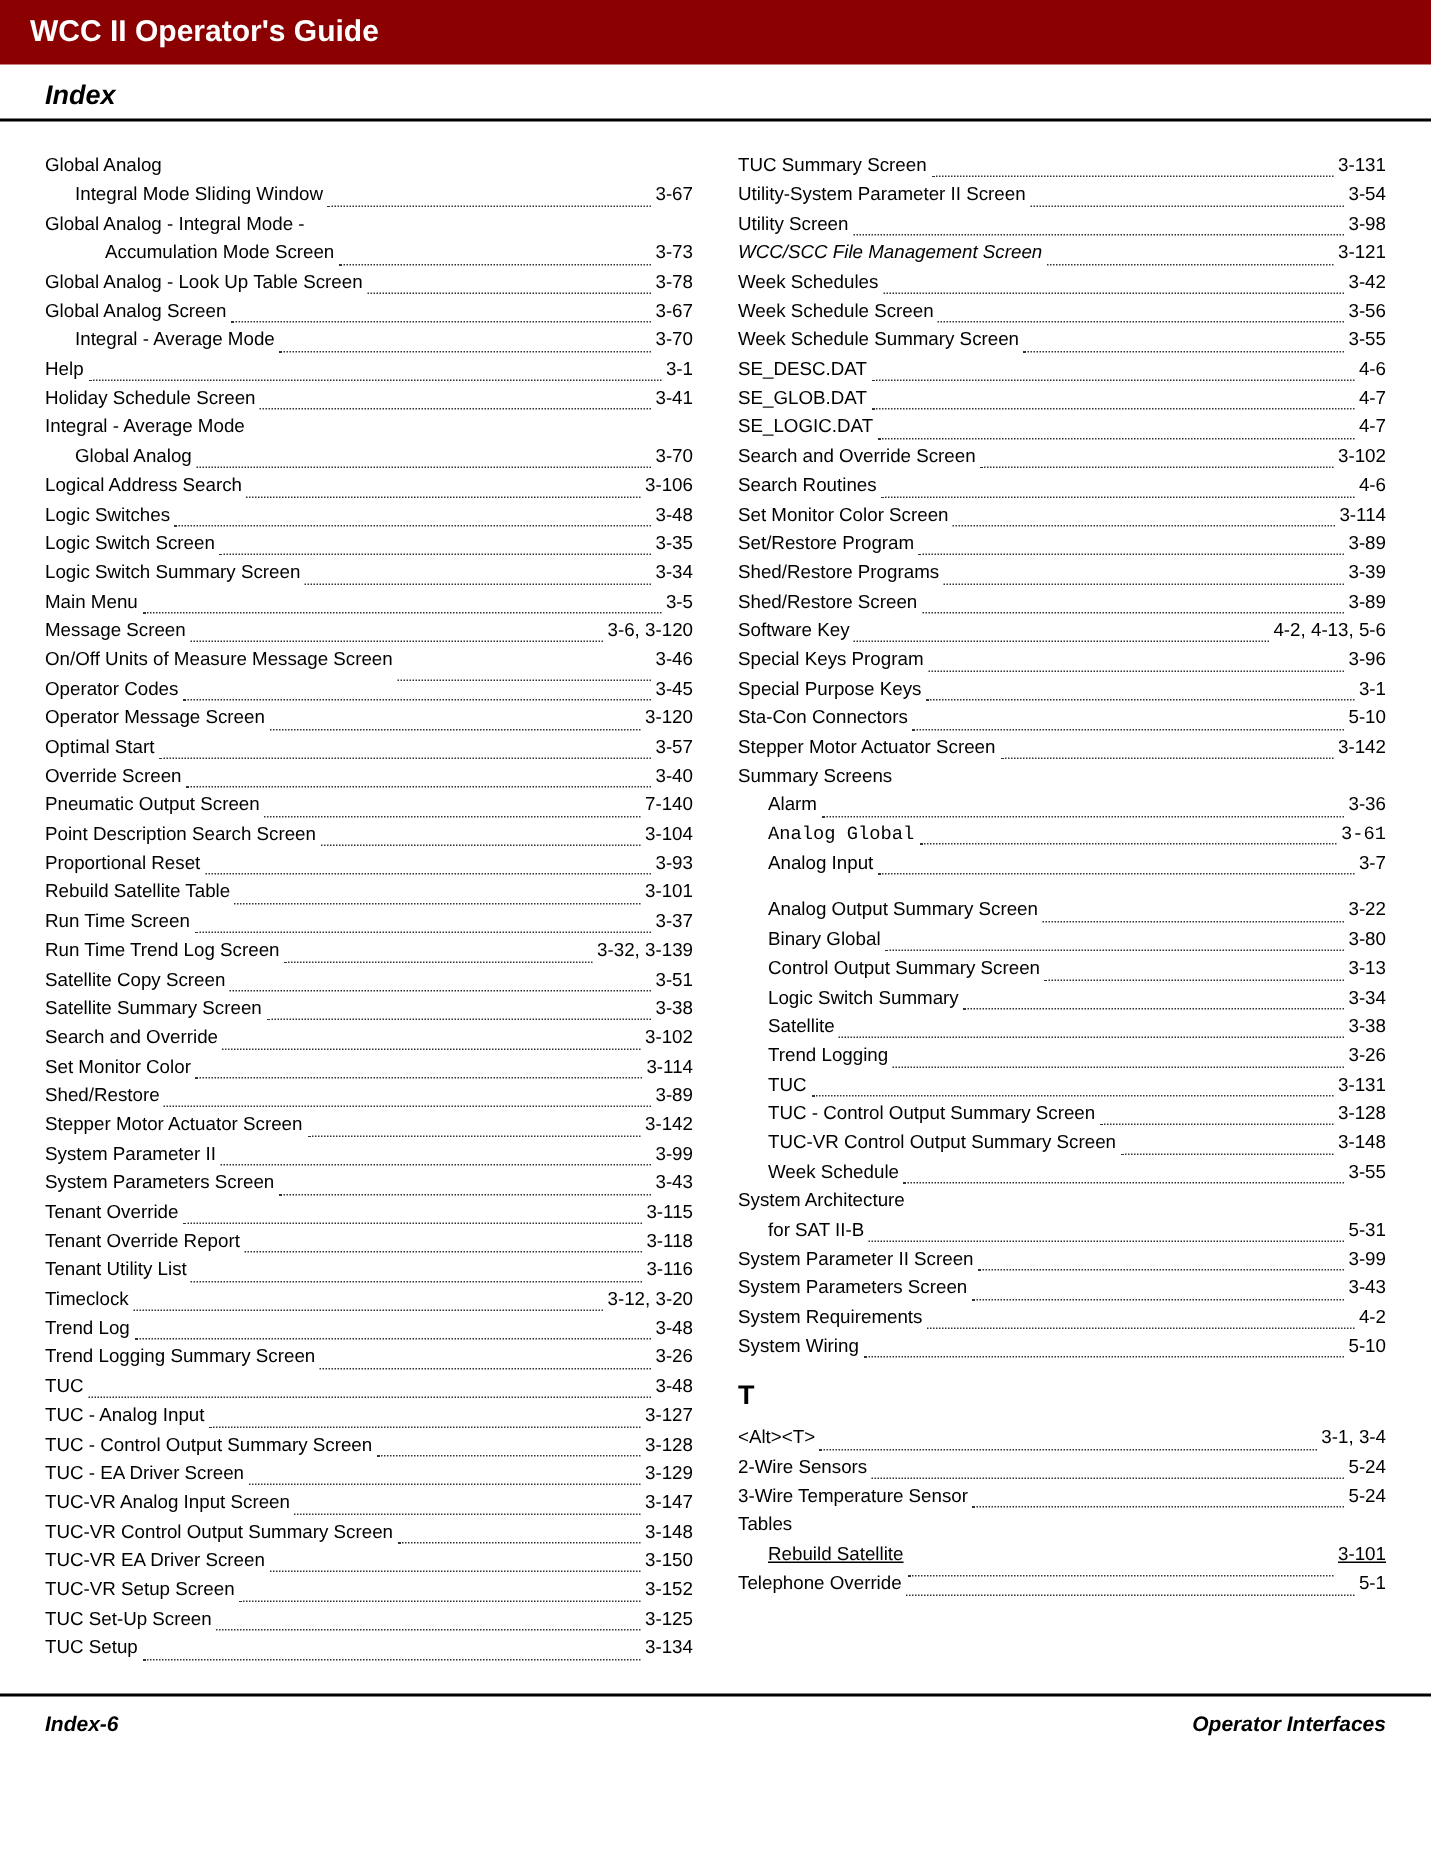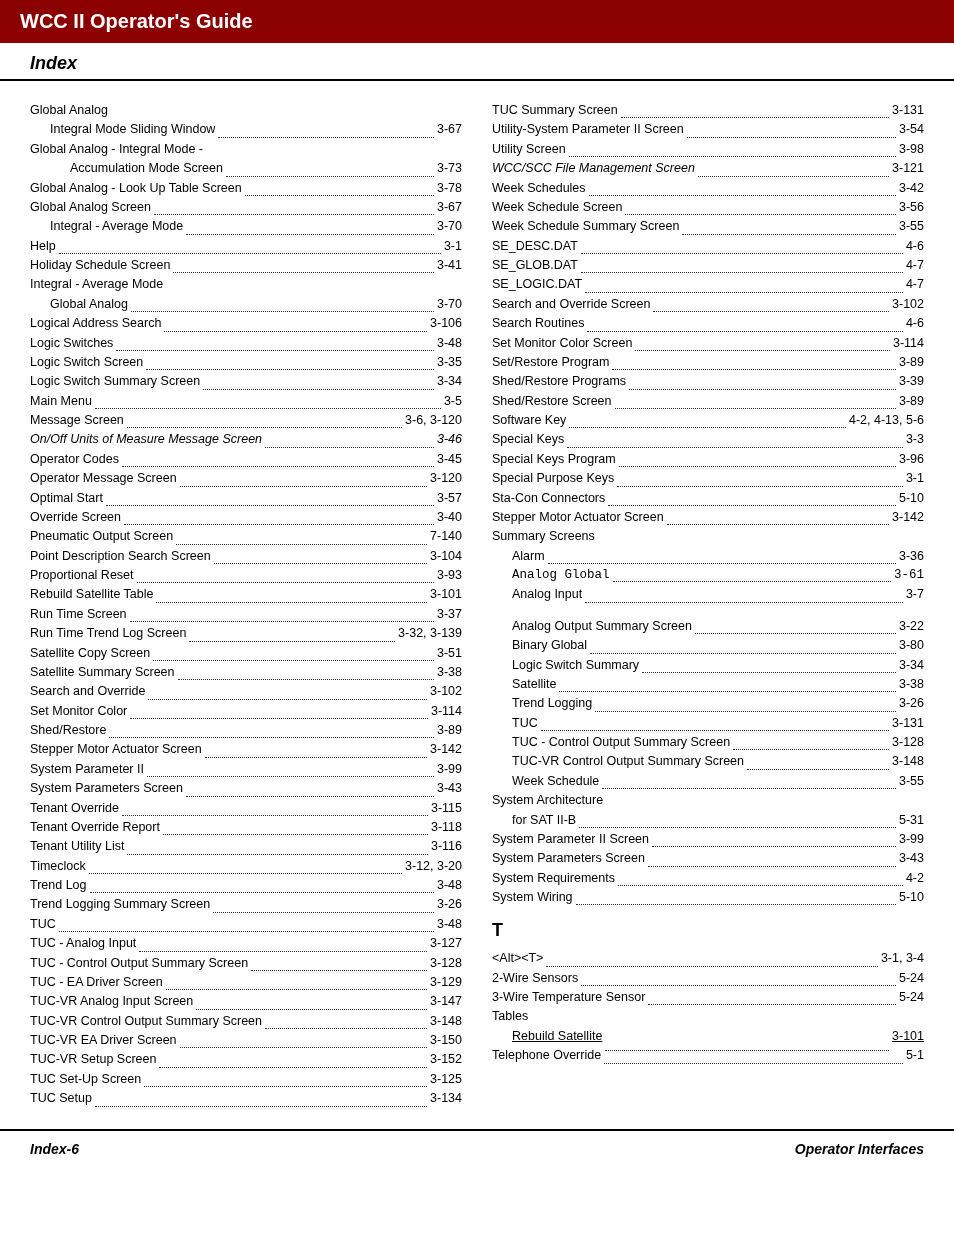--- a/index.html
+++ b/index.html
@@ -129,21 +129,21 @@
         <div style="padding-left: 0px; display: flex; align-items: baseline;">
           <span style="white-space: nowrap;">Main Menu</span>
           <span style="flex: 1 1 0%; border-bottom: 1px dotted rgb(51, 51, 51); margin-left: 3px; margin-right: 3px; min-width: 10px; height: 0.5em; display: inline-block; position: relative; top: 0.35em;"></span>
           <span style="white-space: nowrap; text-align: right;">3-5</span>
         </div>
         <div style="padding-left: 0px; display: flex; align-items: baseline;">
           <span style="white-space: nowrap;">Message Screen</span>
           <span style="flex: 1 1 0%; border-bottom: 1px dotted rgb(51, 51, 51); margin-left: 3px; margin-right: 3px; min-width: 10px; height: 0.5em; display: inline-block; position: relative; top: 0.35em;"></span>
           <span style="white-space: nowrap; text-align: right;">3-6, 3-120</span>
         </div>
-        <div style="padding-left: 0px; display: flex; align-items: center; font-style: italic;">
+        <div style="padding-left: 0px; display: flex; align-items: flex-end;">
           <span style="white-space: nowrap;">On/Off Units of Measure Message Screen</span>
           <span style="flex: 1 1 0%; border-bottom: 1px dotted rgb(51, 51, 51); margin-left: 3px; margin-right: 3px; min-width: 10px; height: 0.5em; display: inline-block; position: relative; top: 0.35em;"></span>
           <span style="white-space: nowrap; text-align: right;">3-46</span>
         </div>
         <div style="padding-left: 0px; display: flex; align-items: baseline;">
           <span style="white-space: nowrap;">Operator Codes</span>
           <span style="flex: 1 1 0%; border-bottom: 1px dotted rgb(51, 51, 51); margin-left: 3px; margin-right: 3px; min-width: 10px; height: 0.5em; display: inline-block; position: relative; top: 0.35em;"></span>
           <span style="white-space: nowrap; text-align: right;">3-45</span>
         </div>
         <div style="padding-left: 0px; display: flex; align-items: baseline;">
@@ -392,25 +392,20 @@
           <span style="white-space: nowrap;">Shed/Restore Screen</span>
           <span style="flex: 1 1 0%; border-bottom: 1px dotted rgb(51, 51, 51); margin-left: 3px; margin-right: 3px; min-width: 10px; height: 0.5em; display: inline-block; position: relative; top: 0.35em;"></span>
           <span style="white-space: nowrap; text-align: right;">3-89</span>
         </div>
         <div style="padding-left: 0px; display: flex; align-items: baseline;">
           <span style="white-space: nowrap;">Software Key</span>
           <span style="flex: 1 1 0%; border-bottom: 1px dotted rgb(51, 51, 51); margin-left: 3px; margin-right: 3px; min-width: 10px; height: 0.5em; display: inline-block; position: relative; top: 0.35em;"></span>
           <span style="white-space: nowrap; text-align: right;">4-2, 4-13, 5-6</span>
         </div>
         <div style="padding-left: 0px; display: flex; align-items: baseline;">
-          <span style="white-space: nowrap;">Special Keys</span>
-          <span style="flex: 1 1 0%; border-bottom: 1px dotted rgb(51, 51, 51); margin-left: 3px; margin-right: 3px; min-width: 10px; height: 0.5em; display: inline-block; position: relative; top: 0.35em;"></span>
-          <span style="white-space: nowrap; text-align: right;">3-3</span>
-        </div>
-        <div style="padding-left: 0px; display: flex; align-items: baseline;">
           <span style="white-space: nowrap;">Special Keys Program</span>
           <span style="flex: 1 1 0%; border-bottom: 1px dotted rgb(51, 51, 51); margin-left: 3px; margin-right: 3px; min-width: 10px; height: 0.5em; display: inline-block; position: relative; top: 0.35em;"></span>
           <span style="white-space: nowrap; text-align: right;">3-96</span>
         </div>
         <div style="padding-left: 0px; display: flex; align-items: baseline;">
           <span style="white-space: nowrap;">Special Purpose Keys</span>
           <span style="flex: 1 1 0%; border-bottom: 1px dotted rgb(51, 51, 51); margin-left: 3px; margin-right: 3px; min-width: 10px; height: 0.5em; display: inline-block; position: relative; top: 0.35em;"></span>
           <span style="white-space: nowrap; text-align: right;">3-1</span>
         </div>
         <div style="padding-left: 0px; display: flex; align-items: baseline;">
@@ -441,20 +436,25 @@
         </div>
         <div style="padding-left: 20px; display: flex; align-items: baseline;">
           <span style="white-space: nowrap; margin-top: 12px;">Analog Output Summary Screen</span>
           <span style="flex: 1 1 0%; border-bottom: 1px dotted rgb(51, 51, 51); margin-left: 3px; margin-right: 3px; min-width: 10px; height: 0.5em; display: inline-block; position: relative; top: 0.35em;"></span>
           <span style="white-space: nowrap; text-align: right;">3-22</span>
         </div>
         <div style="padding-left: 20px; display: flex; align-items: baseline;">
           <span style="white-space: nowrap;">Binary Global</span>
           <span style="flex: 1 1 0%; border-bottom: 1px dotted rgb(51, 51, 51); margin-left: 3px; margin-right: 3px; min-width: 10px; height: 0.5em; display: inline-block; position: relative; top: 0.35em;"></span>
           <span style="white-space: nowrap; text-align: right;">3-80</span>
+        </div>
+        <div style="padding-left: 20px; display: flex; align-items: baseline;">
+          <span style="white-space: nowrap;">Control Output Summary Screen</span>
+          <span style="flex: 1 1 0%; border-bottom: 1px dotted rgb(51, 51, 51); margin-left: 3px; margin-right: 3px; min-width: 10px; height: 0.5em; display: inline-block; position: relative; top: 0.35em;"></span>
+          <span style="white-space: nowrap; text-align: right;">3-13</span>
         </div>
         <div style="padding-left: 20px; display: flex; align-items: baseline;">
           <span style="white-space: nowrap;">Logic Switch Summary</span>
           <span style="flex: 1 1 0%; border-bottom: 1px dotted rgb(51, 51, 51); margin-left: 3px; margin-right: 3px; min-width: 10px; height: 0.5em; display: inline-block; position: relative; top: 0.35em;"></span>
           <span style="white-space: nowrap; text-align: right;">3-34</span>
         </div>
         <div style="padding-left: 20px; display: flex; align-items: baseline;">
           <span style="white-space: nowrap;">Satellite</span>
           <span style="flex: 1 1 0%; border-bottom: 1px dotted rgb(51, 51, 51); margin-left: 3px; margin-right: 3px; min-width: 10px; height: 0.5em; display: inline-block; position: relative; top: 0.35em;"></span>
           <span style="white-space: nowrap; text-align: right;">3-38</span>

